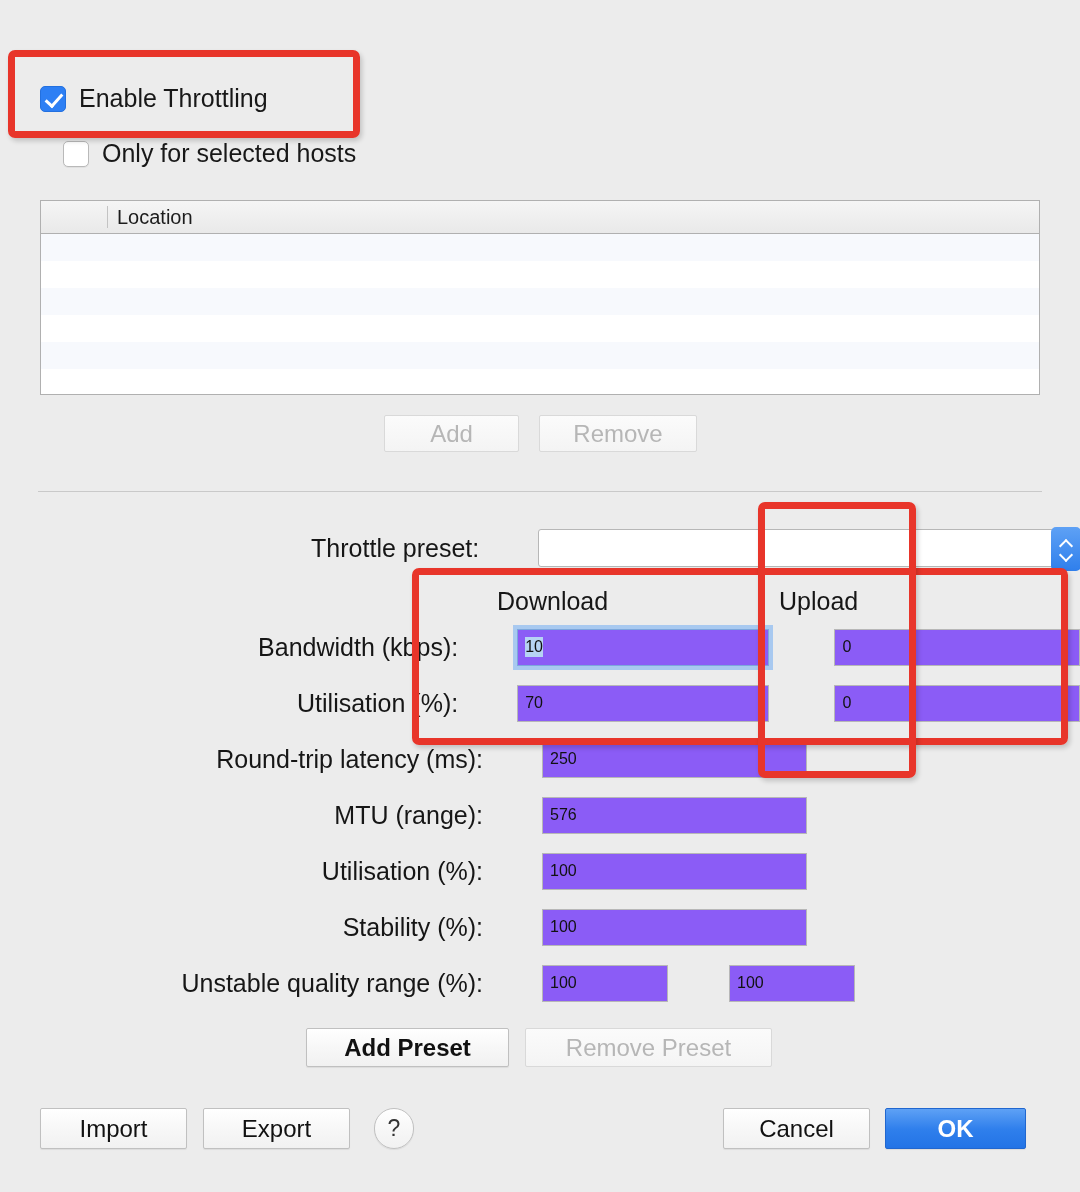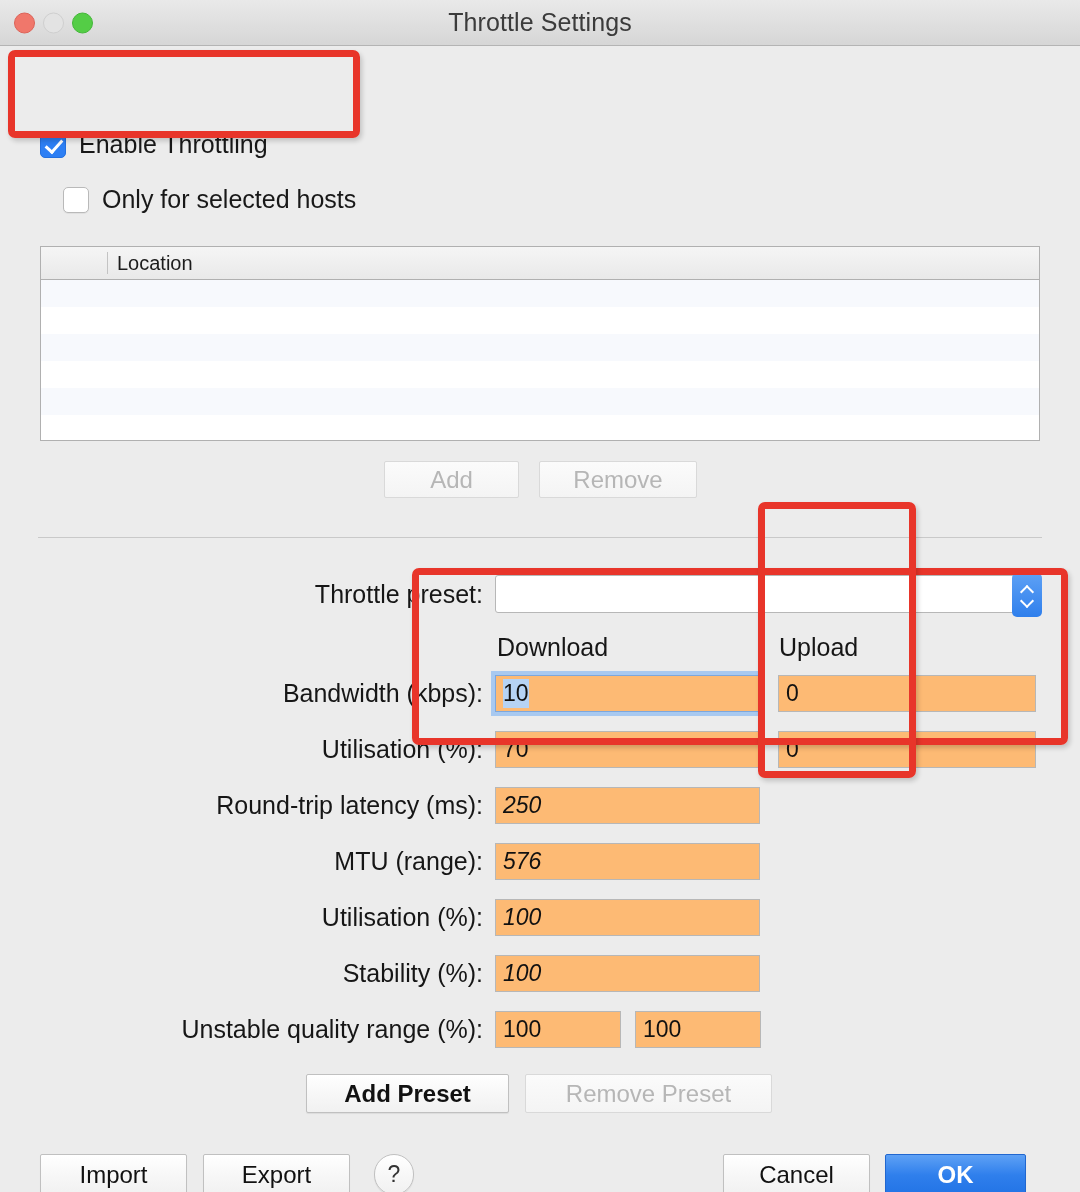--- a/index.html
+++ b/index.html
@@ -130,31 +130,32 @@
   }
 
   
   #form { position: absolute; left: 0; top: 525px; width: 1080px; }
 
   .frow {
     position: relative;
     display: flex; align-items: center;
     height: 44px;
     margin-bottom: 12px;
+    gap: 47px;
   }
   .flabel {
     width: 495px; text-align: right; padding-right: 12px;
     font-size: 25px; color: #161616;
     white-space: nowrap;
   }
   .tfield {
     height: 37px;
-    background: #fdba74;
+    background: #8b5cf6;
     border: 1px solid #b7b7b7;
-    font-size: 23px; color: #111;
+    font-size: 16px; color: #111;
     display: flex; align-items: center;
     padding: 0 7px;
     font-family: "Liberation Sans", sans-serif;
   }
   .tfield.focused {
     outline: 4px solid #a8c9f0;
     border-color: #7ca7dd;
   }
   .sel { background: #b6d3f4; padding: 1px 0; }
 
@@ -189,21 +190,21 @@
   
   #dl-ul-head { height: 40px; margin-bottom: 4px; }
   .colhead {
     font-size: 25px; color: #161616;
   }
   #head-download { position: absolute; left: 497px; }
   #head-upload   { position: absolute; left: 779px; }
 
   .f-download { width: 265px; }
   .f-upload   { width: 258px; margin-left: 18px; }
-  .f-wide     { width: 265px; font-style: italic; }
+  .f-wide     { width: 265px; }
   .f-half     { width: 126px; }
   .f-half2    { width: 126px; margin-left: 14px; }
 
   
   #preset-btns { position: absolute; left: 0; top: 1028px; width: 1080px; height: 40px; }
   #btn-add-preset     { position: absolute; left: 306px; top: 0; width: 203px; height: 39px; font-weight: bold; }
   #btn-remove-preset  { position: absolute; left: 525px; top: 0; width: 247px; height: 39px; }
 
   
   #bottom { position: absolute; left: 0; top: 1108px; width: 1080px; height: 48px; }
@@ -223,28 +224,20 @@
   }
   #annot-enable  { left: 8px;   top: 50px;  width: 352px; height: 88px; }
   #annot-dlul    { left: 412px; top: 568px; width: 656px; height: 177px; }
   #annot-upload  { left: 758px; top: 502px; width: 158px; height: 276px; }
 </style>
 </head>
 <body>
 
 <div id="window">
 
-  <div id="titlebar">
-    <div class="traffic">
-      <div class="light close"></div>
-      <div class="light min"></div>
-      <div class="light zoom"></div>
-    </div>
-    <div id="window-title">Throttle Settings</div>
-  </div>
 
   <div id="content">
 
     <div id="enable-row" class="checkrow">
       <div class="cbox checked"></div>
       <div class="cb-label">Enable Throttling</div>
     </div>
 
     <div id="hosts-row" class="checkrow">
       <div class="cbox unchecked"></div>

